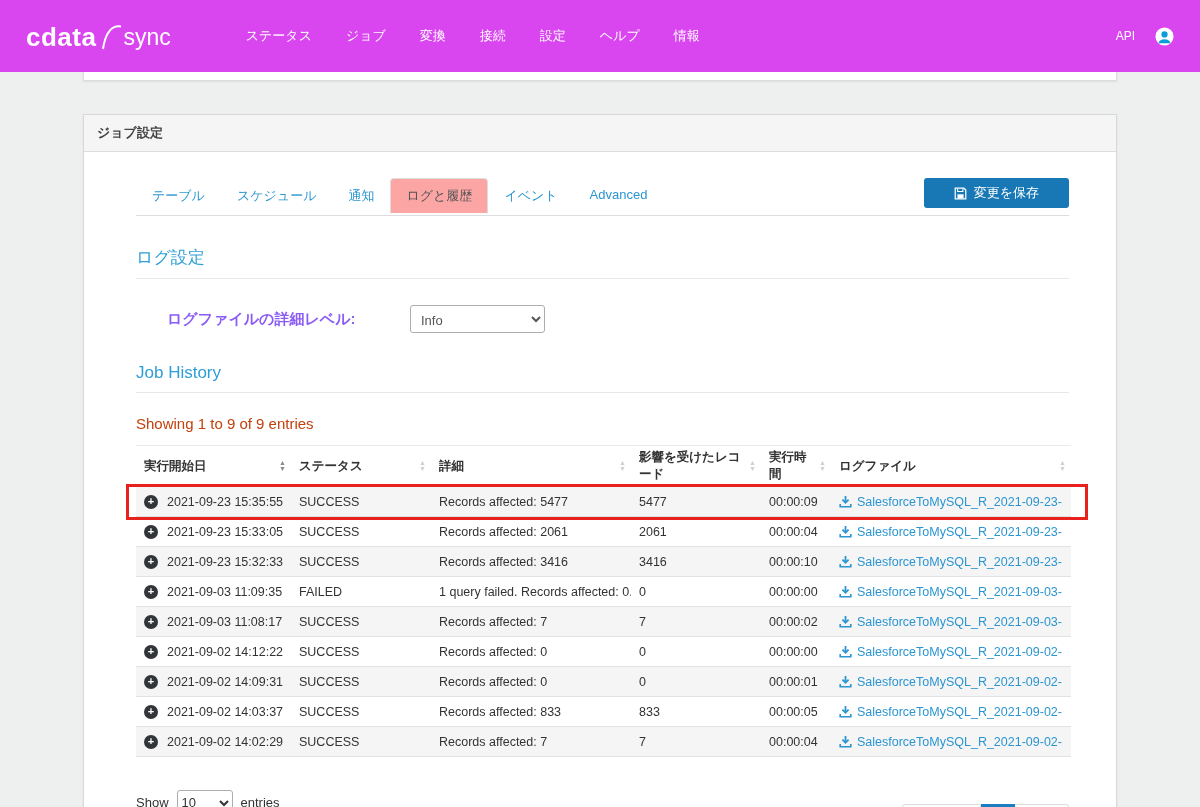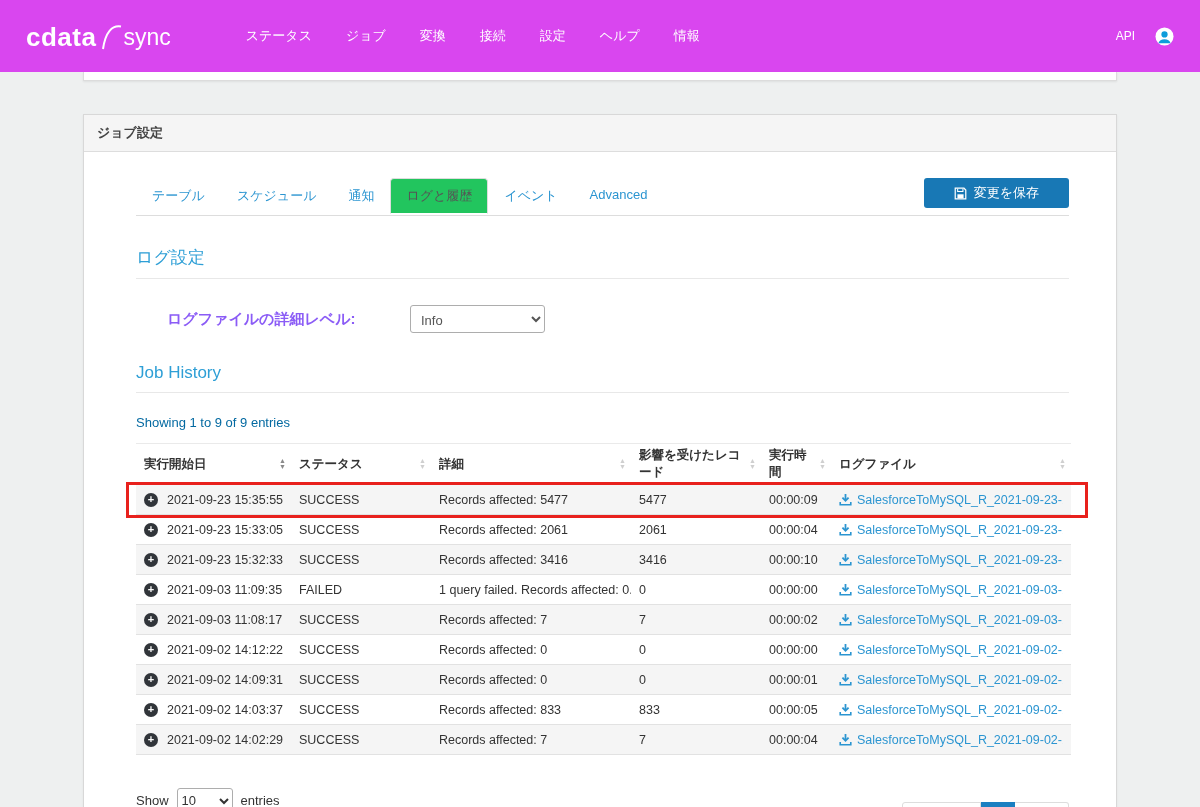--- a/index.html
+++ b/index.html
@@ -49,21 +49,21 @@
   }
   .card-body { padding:26px 47px 30px 52px; }
 
   
   .tabs-bar { display:flex; align-items:flex-start; border-bottom:1px solid #ddd; }
   .tab {
     font-size:13px; color:#2b95d1; text-decoration:none; cursor:pointer;
     padding:8px 15px; border:1px solid transparent; margin-bottom:-1px; white-space:nowrap;
   }
   .tab.active {
-    color:#555; background:#22c55e;
+    color:#555; background:#fca5a5;
     border-color:#ddd #ddd #fff #ddd; border-radius:4px 4px 0 0;
   }
   .save-btn {
     margin-left:auto; margin-bottom:7px;
     background:#1878b5; color:#fff; border:none; border-radius:3px;
     font-size:13px; padding:6px 30px; cursor:pointer;
     display:flex; align-items:center; gap:7px;
     font-family:inherit;
   }
 
@@ -72,21 +72,21 @@
   .divider { border:none; border-top:1px solid #e8e8e8; margin:9px 0 0; }
 
   .form-row { display:flex; align-items:center; margin-top:26px; margin-bottom:14px; }
   .form-label { font-size:15px; font-weight:bold; color:#8b5cf6; width:243px;margin-left:31px; }
   .verbosity-select {
     width:135px; height:28px; font-size:13px; color:#555;
     border:1px solid #adadad; border-radius:3px; padding:6px 6px; background:#fff;
     font-family:inherit;
   }
 
-  .showing { font-size:13px; color:#0369a1; margin:22px 0 13px; }
+  .showing { font-size:15px; color:#c2410c; margin:22px 0 13px; }
 
   
   .table-wrap { position:relative; }
   table { width:100%; border-collapse:collapse; table-layout:fixed; font-size:12.5px; color:#333; }
   thead th {
     text-align:left; font-weight:bold; font-size:12.5px; line-height:17px;
     padding:3px 18px 3px 8px; position:relative; vertical-align:middle;
     border-top:1px solid #eaeaea; border-bottom:1px solid #b5b5b5;
     height:40px; cursor:pointer;
   }

